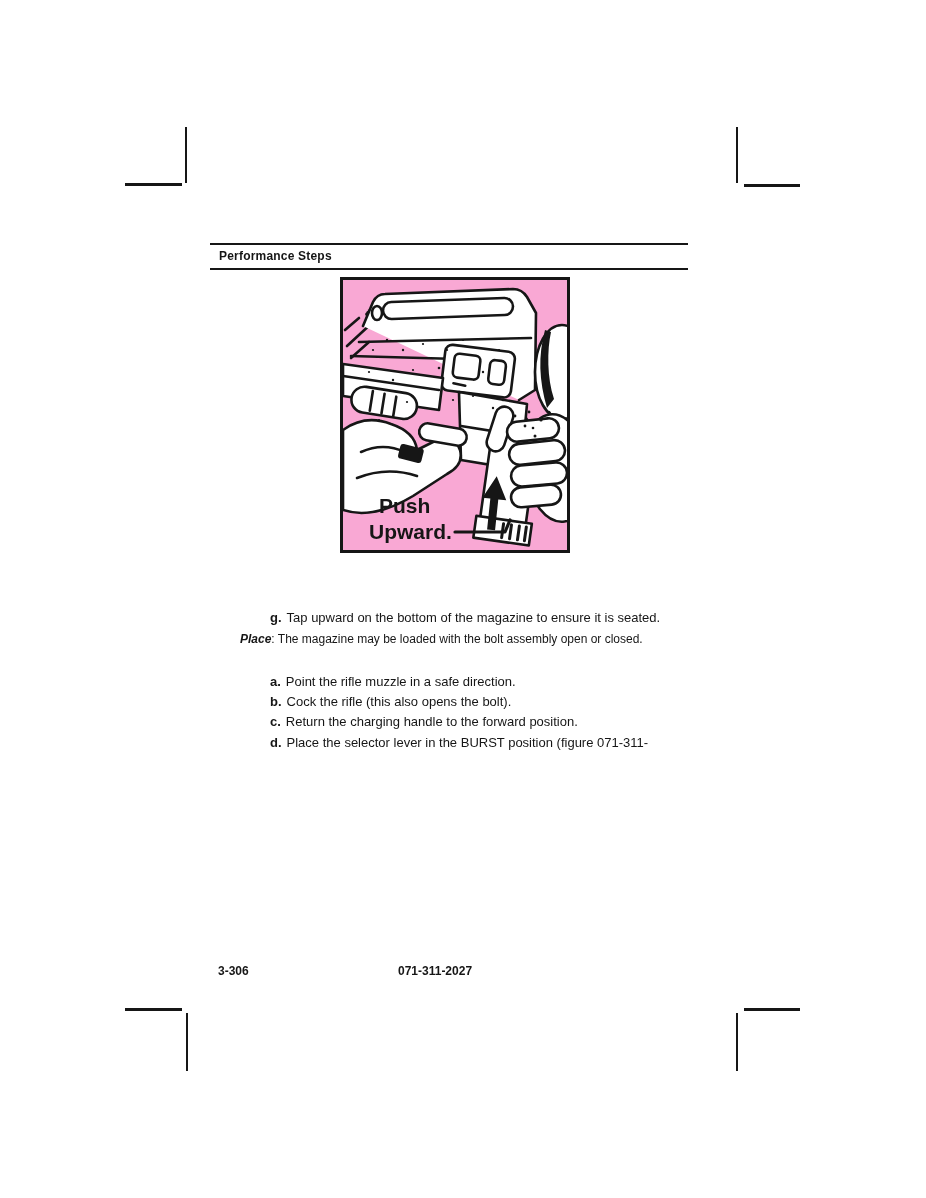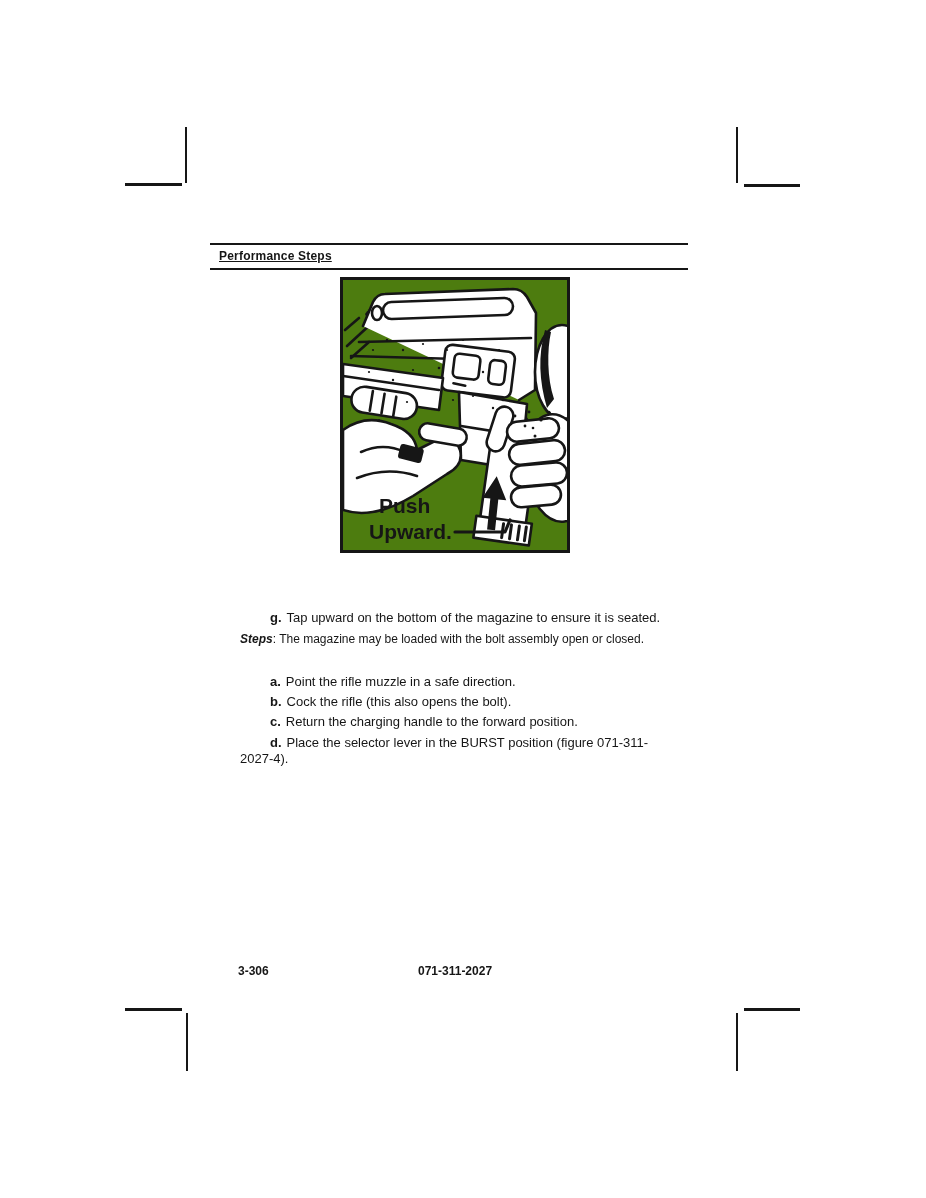--- a/index.html
+++ b/index.html
@@ -4,40 +4,40 @@
 <style>
   html,body { margin:0; padding:0; background:#ffffff; }
   .page {
     position:relative; width:926px; height:1198px; background:#ffffff;
     font-family:"Liberation Sans", sans-serif; color:#161616; overflow:hidden;
   }
   .mark { position:absolute; background:#161616; }
   .rule { position:absolute; left:210px; width:478px; height:2px; background:#161616; }
   .header-title {
     position:absolute; left:219px; top:249px;
-    font-size:12px; font-weight:bold; letter-spacing:.2px;text-decoration:underline;
+    font-size:12px; font-weight:bold; letter-spacing:.2px;
   }
   .figure-box {
     position:absolute; left:340px; top:277px; width:230px; height:276px;
-    border:3px solid #161616; box-sizing:border-box; background:#4d7c0f;
+    border:3px solid #161616; box-sizing:border-box; background:#f9a8d4;
   }
   .figure-caption {
     position:absolute; left:232px; top:567px; width:456px;
     text-align:center; font-size:12px; font-weight:bold;
   }
   .line {
     position:absolute; left:240px; width:462px;
     font-size:13px; line-height:16px; white-space:nowrap;
   }
   .indent { text-indent:30px; }
   .lbl { font-weight:bold; margin-right:5px; }
   .lbl-wide { font-weight:bold; margin-right:13px; }
   .note-line { font-size:12px; }
   .note-lbl { font-weight:bold; font-style:italic; }
-  .footer-item { position:absolute; top:964px; font-size:12px; font-weight:bold;margin-left:20px; }
+  .footer-item { position:absolute; top:964px; font-size:12px; font-weight:bold; }
   .footer-page { left:218px; }
   .footer-doc { left:398px; }
 </style>
 </head>
 <body>
 
 <div class="page">
 
   <div class="mark" style="left:185px; top:127px; width:2px; height:56px;"></div>
   <div class="mark" style="left:125px; top:183px; width:57px; height:3px;"></div>
@@ -165,28 +165,27 @@
       </g>
       <g font-family="'Liberation Sans', sans-serif" font-weight="bold" font-size="21" fill="#161616">
         <text x="36" y="233">Push</text>
         <text x="26" y="259">Upward.</text>
       </g>
     </svg>
   </div>
 
   <div class="line indent" style="top:610px;"><span class="lbl">g.</span><span>Tap upward on the bottom of the magazine to ensure it is seated.</span></div>
 
-  <div class="line note-line" style="top:631px;"><span class="note-lbl">Steps</span><span>: The magazine may be loaded with the bolt assembly open or closed.</span></div>
+  <div class="line note-line" style="top:631px;"><span class="note-lbl">Place</span><span>: The magazine may be loaded with the bolt assembly open or closed.</span></div>
 
 
   <div class="line indent" style="top:694px;"><span class="lbl">b.</span><span>Cock the rifle (this also opens the bolt).</span></div>
 
   <div class="line indent" style="top:674px;"><span class="lbl">a.</span><span>Point the rifle muzzle in a safe direction.</span></div>
 
   <div class="line indent" style="top:714px;"><span class="lbl">c.</span><span>Return the charging handle to the forward position.</span></div>
 
   <div class="line indent" style="top:735px;"><span class="lbl">d.</span><span>Place the selector lever in the BURST position (figure 071-311-</span></div>
-  <div class="line" style="top:751px;">2027-4).</div>
 
   <div class="footer-item footer-page">3-306</div>
   <div class="footer-item footer-doc">071-311-2027</div>
 
 </div>
 
 </body></html>

